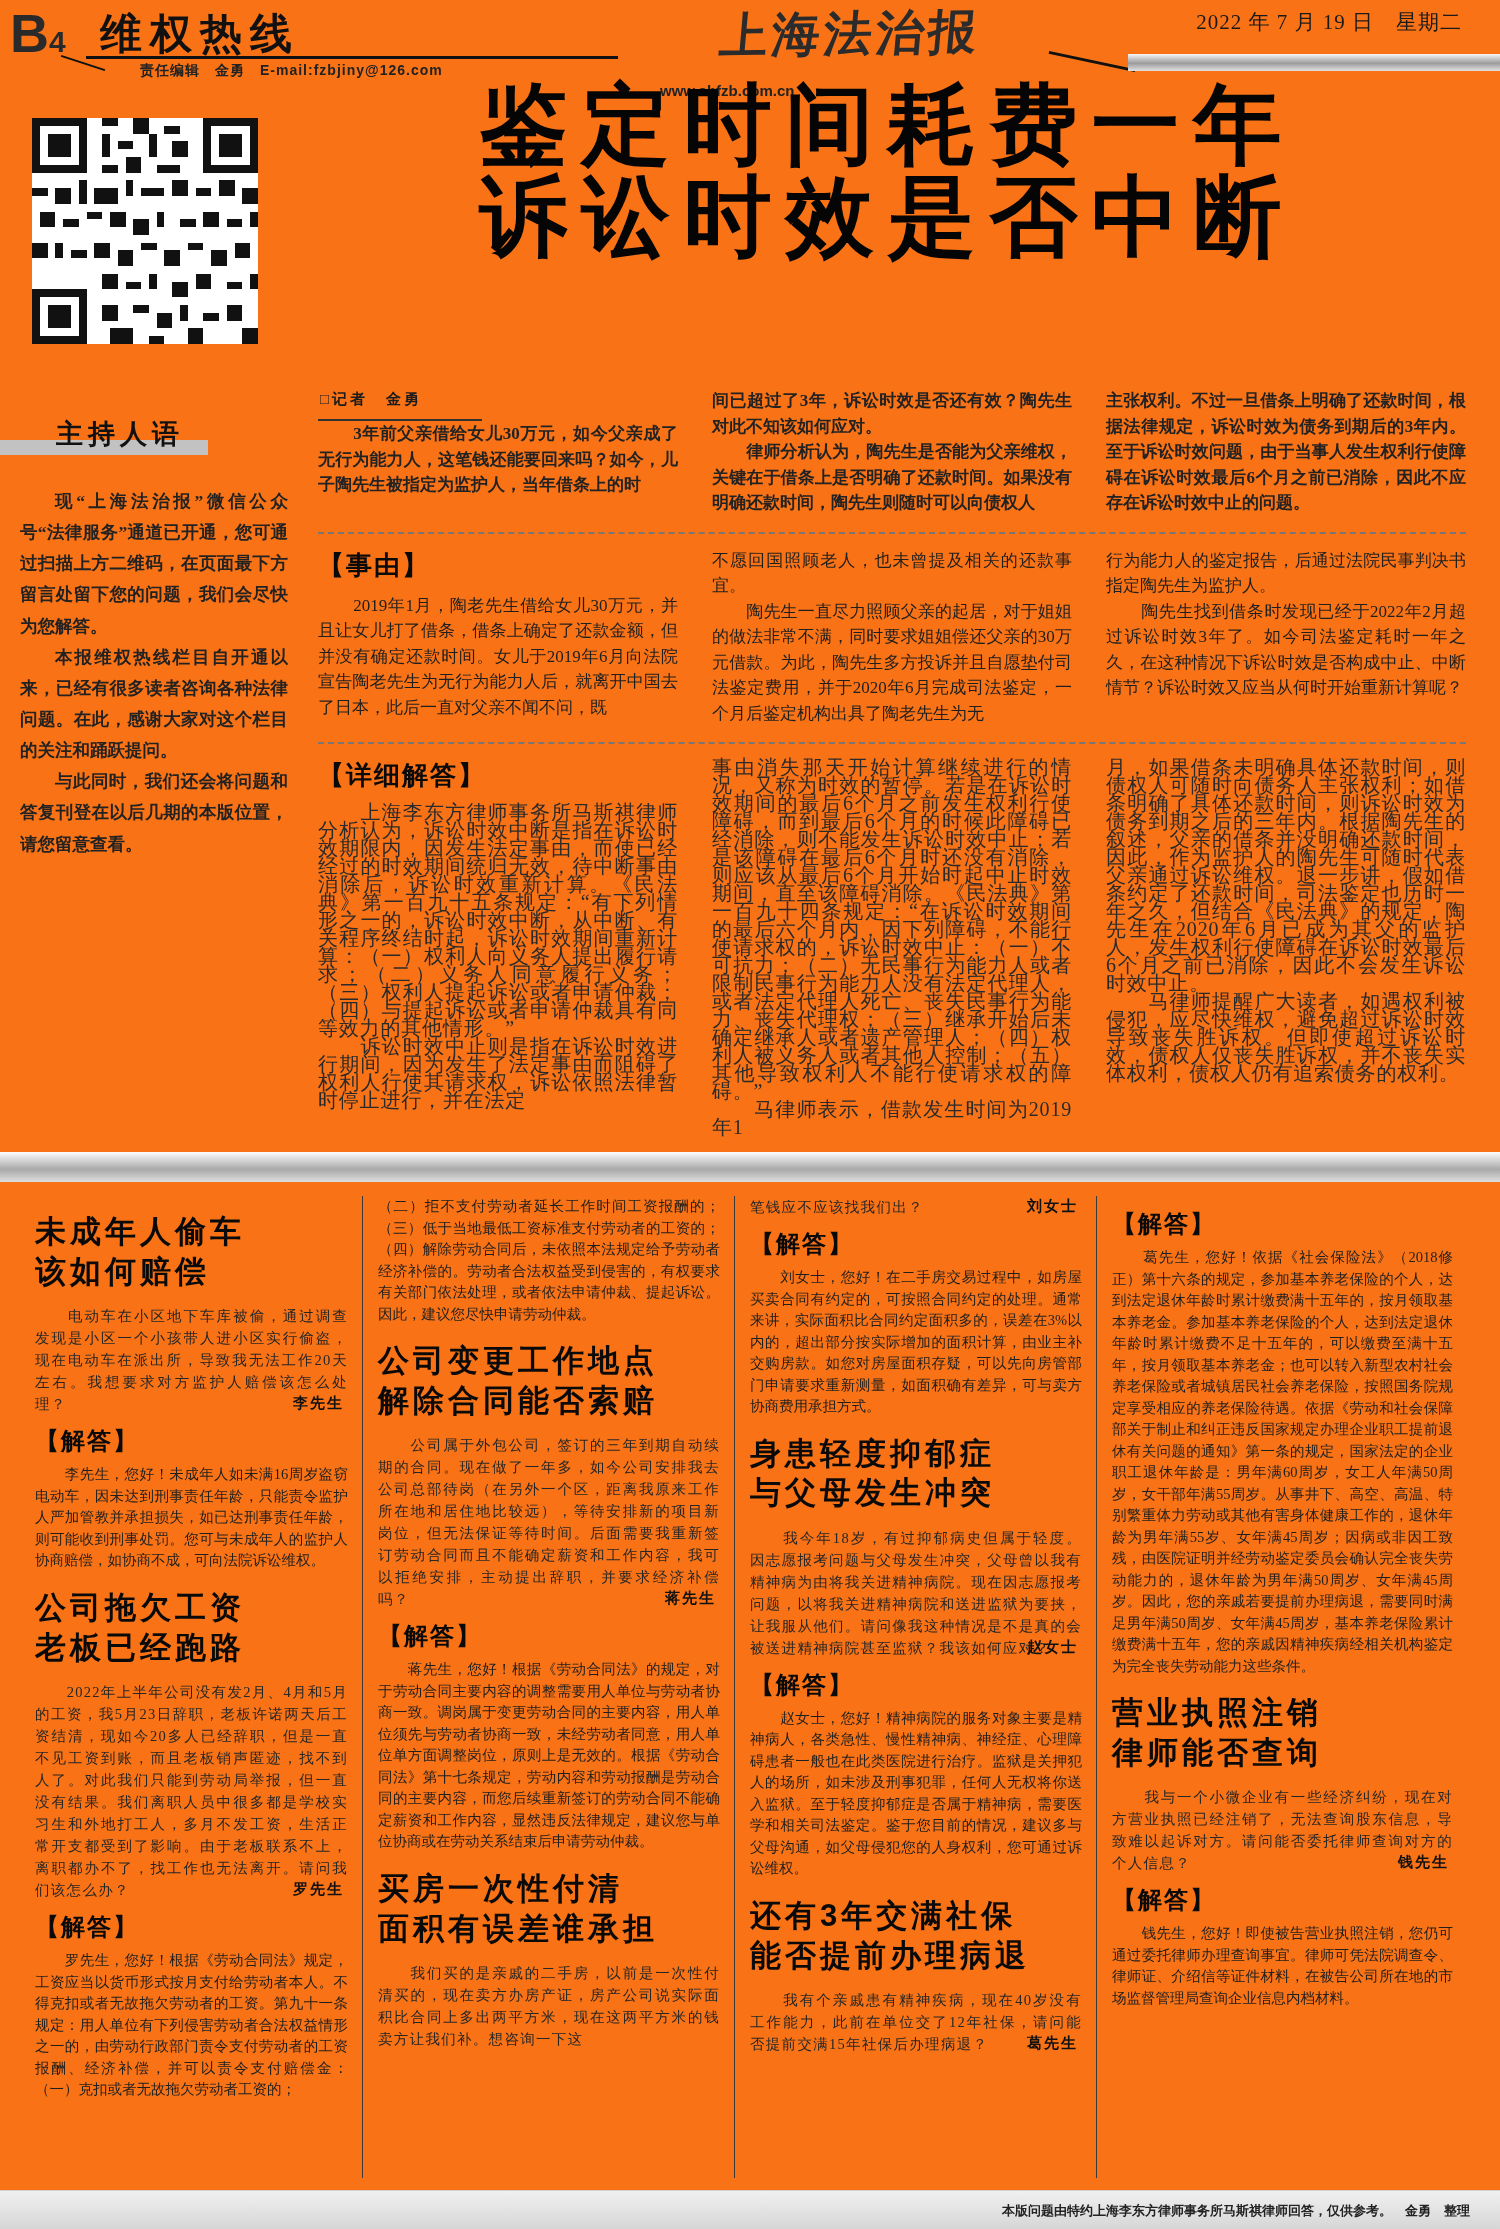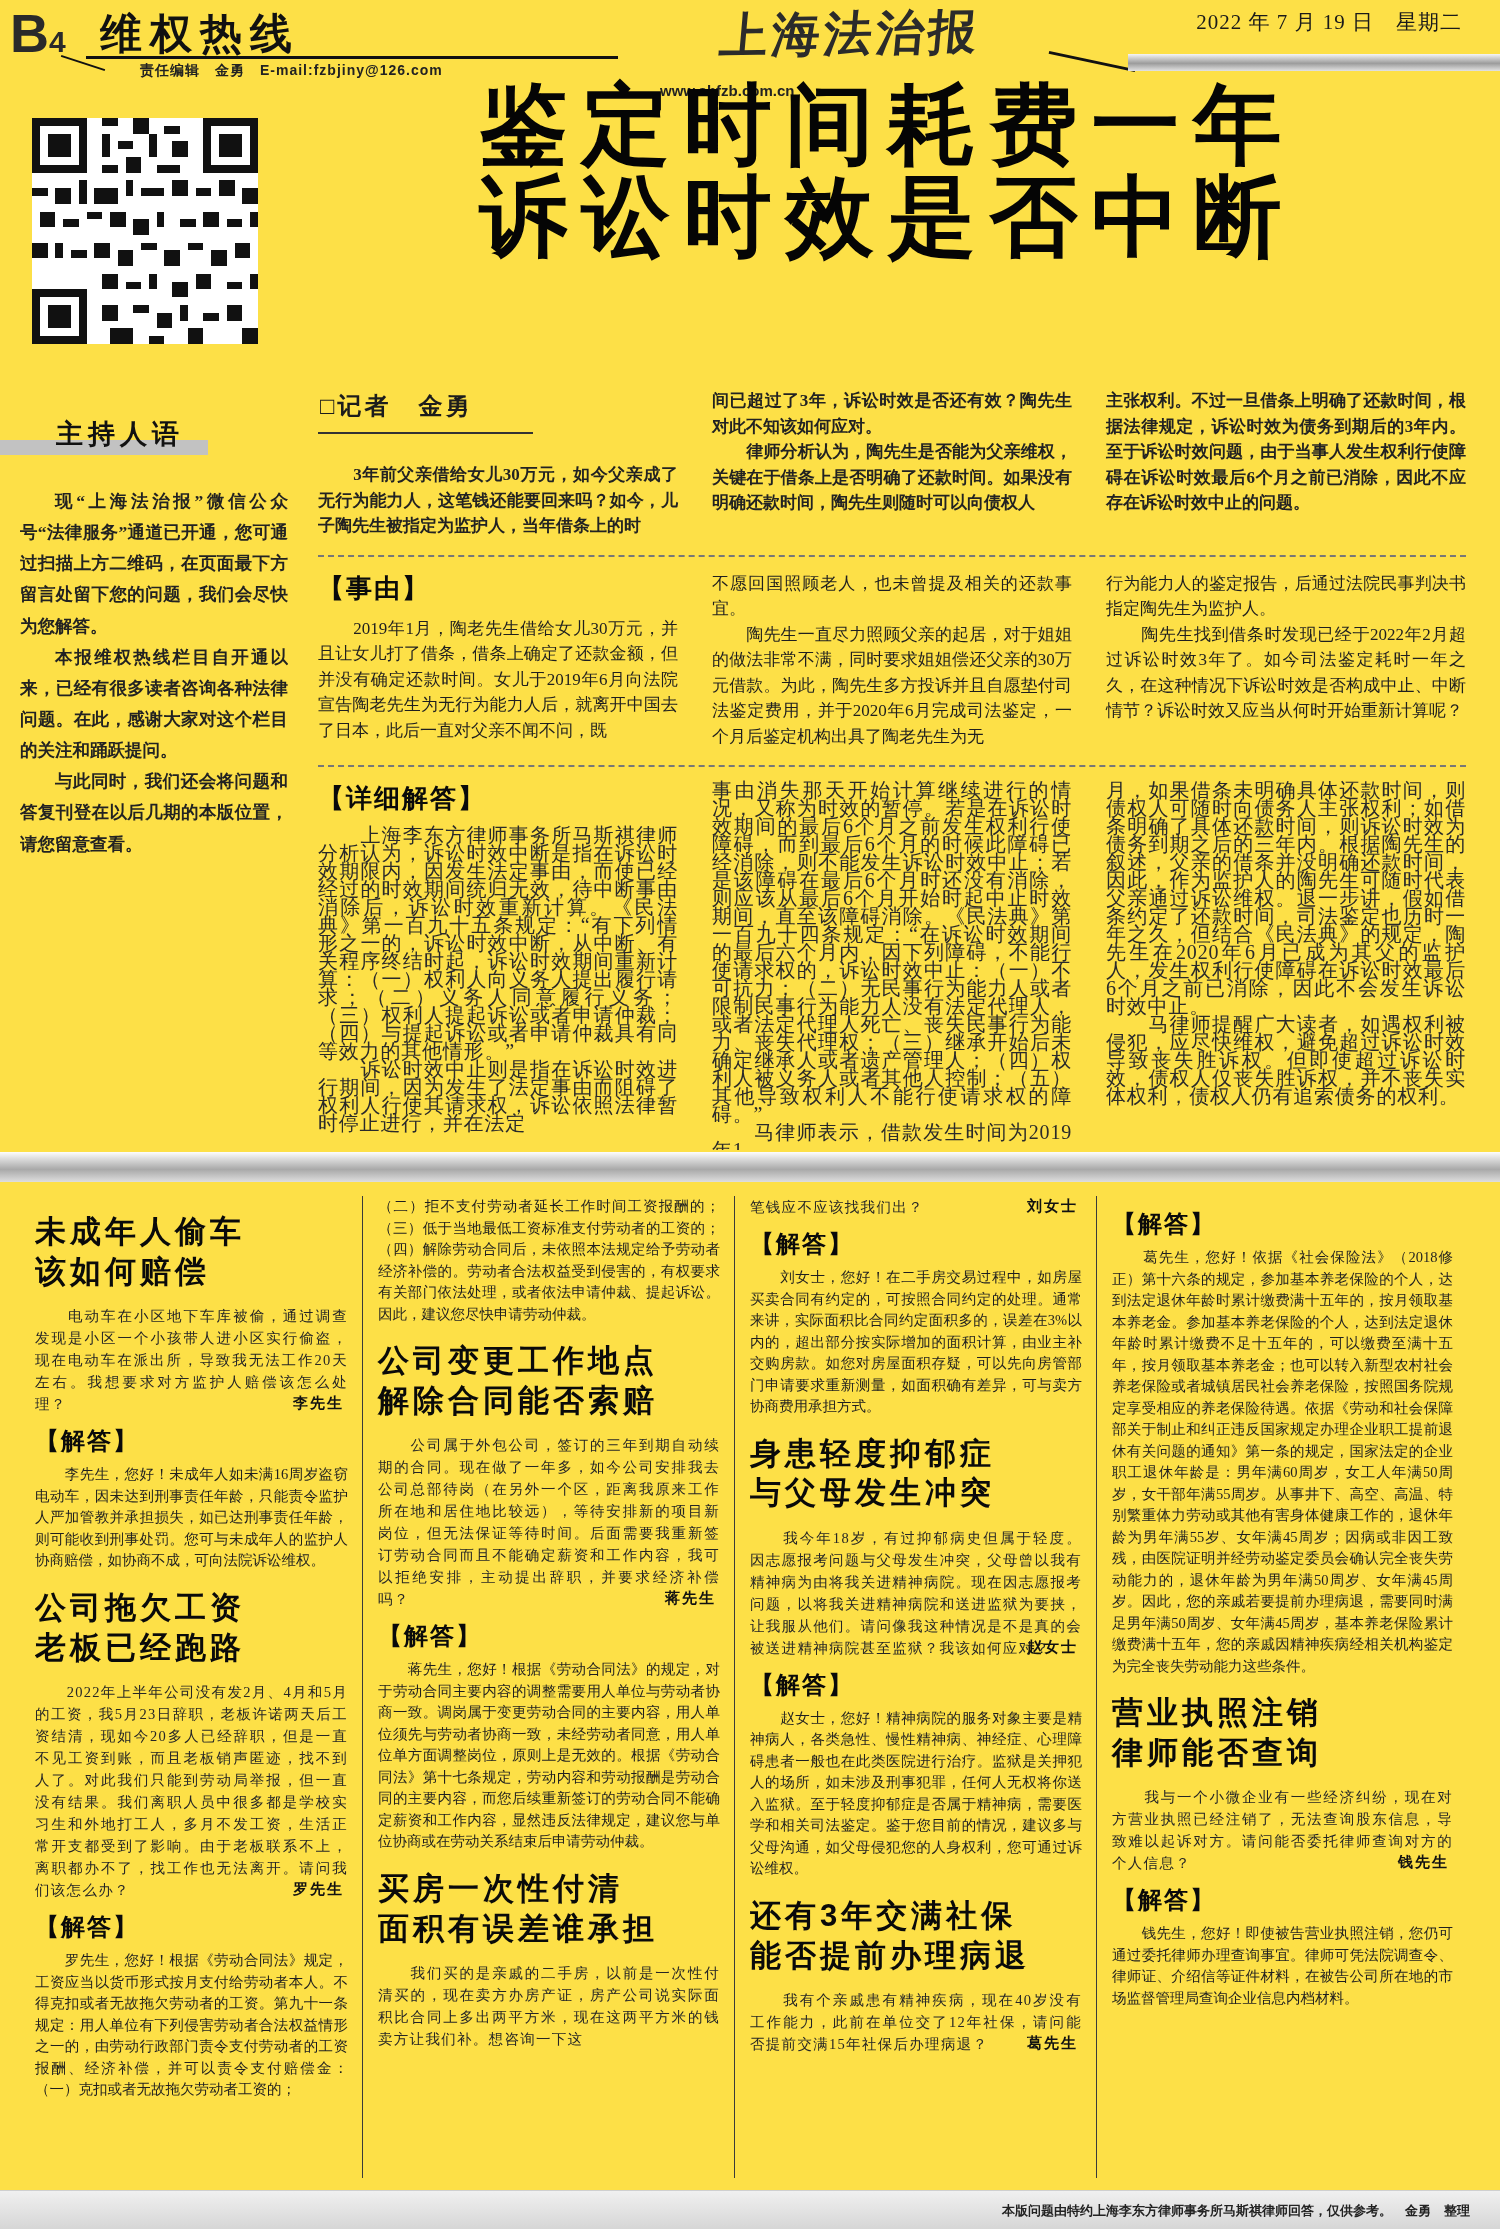--- a/index.html
+++ b/index.html
@@ -1,18 +1,18 @@
 <!DOCTYPE html>
 <html><head>
 <meta charset="utf-8">
 <style>
   * { margin:0; padding:0; box-sizing:border-box; }
   html,body { background:#e8e8e8; }
   .page { position:relative; width:1500px; height:2229px; margin:0 auto;
-          background:#fde047; color:#1c1c1c; overflow:hidden;
+          background:#f97316; color:#1c1c1c; overflow:hidden;
           font-family:"Liberation Serif", serif; }
 
   
   .hdr { position:absolute; left:0; top:0; width:1500px; height:78px; }
   .badge { position:absolute; left:10px; top:2px; width:80px; height:60px; }
   .badge .b { font-family:"Liberation Sans",sans-serif; font-weight:bold; font-size:54px; color:#2a2a2a; }
   .badge .n { font-family:"Liberation Sans",sans-serif; font-weight:bold; font-size:30px; color:#2a2a2a; }
   .badge .shadow { position:absolute; left:-2px; top:36px; width:86px; height:24px; border-radius:50%;
                    background:radial-gradient(ellipse at center,#8f8f8f 0%,#b5b5b5 60%,#e9e9e9 100%); z-index:-1; }
   .sect-title { position:absolute; left:100px; top:6px; font-family:"Liberation Sans",sans-serif;
@@ -38,22 +38,22 @@
   .qr { position:absolute; left:32px; top:112px; width:226px; height:238px; }
   .host { position:absolute; left:0; top:416px; width:300px; height:46px; }
   .host .bar { position:absolute; left:0; top:24px; width:208px; height:15px; background:#c2c2c2; }
   .host .txt { position:absolute; left:56px; top:0; font-size:27px; font-weight:bold; letter-spacing:5px; color:#111; }
   .host-body { position:absolute; left:20px; top:486px; width:268px; height:545px; overflow:hidden;
                font-size:17.5px; line-height:1.78; font-weight:600; text-align:justify; color:#222; }
   .host-body p { text-indent:2em; }
 
   .article { position:absolute; left:318px; top:388px; width:1148px; height:762px; overflow:hidden; }
   .cols3 { display:grid; grid-template-columns:1fr 1fr 1fr; column-gap:34px; }
-  .reporter { display:inline-block; font-size:24px; font-weight:bold; letter-spacing:3px;
-              border-bottom:2px solid #333; padding:2px 60px 10px 2px; margin-bottom:28px; }
+  .reporter { display:inline-block; font-size:15px; font-weight:bold; letter-spacing:3px;
+              border-bottom:2px solid #333; padding:2px 60px 10px 2px; margin-bottom:0; }
   .lead-p { font-size:17px; line-height:25.5px; font-weight:600; text-align:justify;
             white-space:pre-line; color:#222; }
   .body-p { font-size:17px; line-height:25.5px; text-align:justify; white-space:pre-line; color:#1f1f1f; }
   .kai-p  { font-size:20px; line-height:18px; letter-spacing:0.8px; text-align:justify;
             white-space:pre-line; color:#2a2a2a; }
   .sec-h { font-family:"Liberation Sans",sans-serif; font-weight:900; font-size:26px;
            letter-spacing:2px; color:#0a0a0a; margin-bottom:10px; }
   hr.dashed { border:none; border-top:2px dashed #777; margin:16px 0 14px 0; }
 
   

